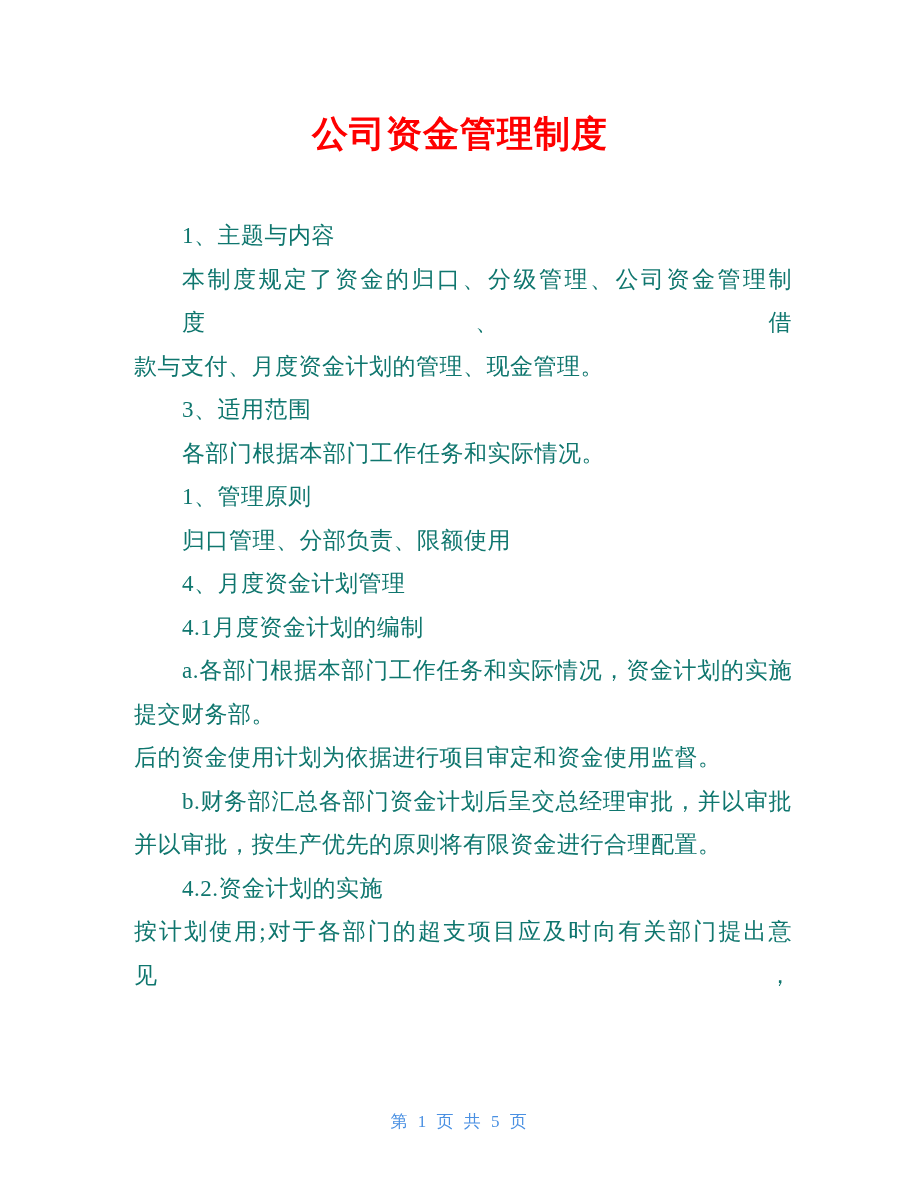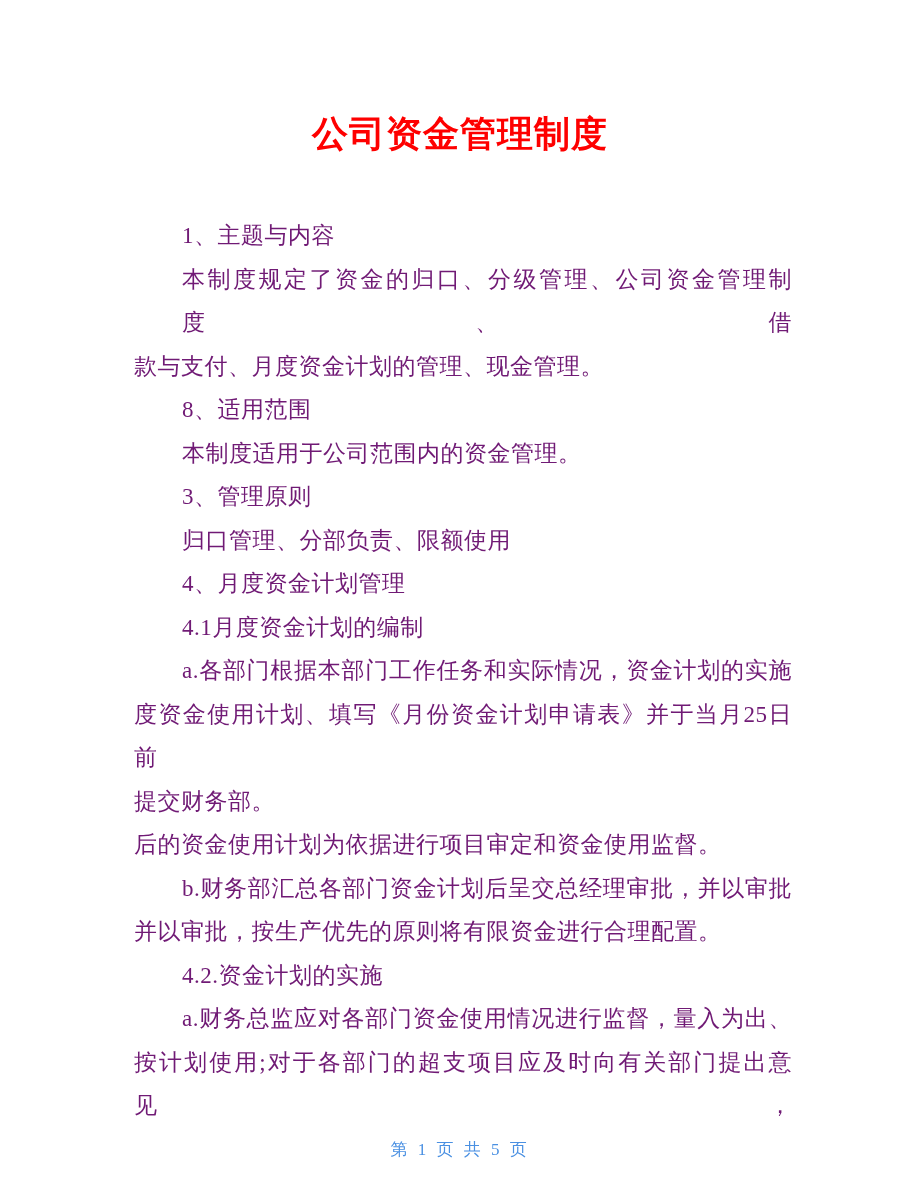--- a/index.html
+++ b/index.html
@@ -30,67 +30,64 @@
   }
   .content {
     position: absolute;
     left: 134px;
     top: 214px;
     width: 658px;
   }
   .line {
     font-size: 23px;
     line-height: 43.5px;
-    color: #701a75;
+    color: #0f766e;
     text-align: left;
     letter-spacing: 0.5px;
   }
   .line.indent {
     padding-left: 48px;
   }
   .line.stretch {
     text-align: justify;
     text-align-last: justify;
   }
   .page-footer {
     position: absolute;
     top: 1110px;
     left: 0;
     width: 920px;
     text-align: center;
     font-size: 17px;
     letter-spacing: 3px;
     color: #4a90e2;
-    margin-top: 28px;
   }
 </style>
 </head>
 <body>
 
 <div class="page">
 
   <div class="doc-title">公司资金管理制度</div>
 
   <div class="content">
     <div class="line indent">1、主题与内容</div>
     <div class="line indent stretch">本制度规定了资金的归口、分级管理、公司资金管理制度、借</div>
     <div class="line">款与支付、月度资金计划的管理、现金管理。</div>
-    <div class="line indent">8、适用范围</div>
-    <div class="line indent">本制度适用于公司范围内的资金管理。</div>
-    <div class="line indent">3、管理原则</div>
+    <div class="line indent">3、适用范围</div>
+    <div class="line indent">各部门根据本部门工作任务和实际情况。</div>
+    <div class="line indent">1、管理原则</div>
     <div class="line indent">归口管理、分部负责、限额使用</div>
     <div class="line indent">4、月度资金计划管理</div>
     <div class="line indent">4.1月度资金计划的编制</div>
     <div class="line indent stretch">a.各部门根据本部门工作任务和实际情况，资金计划的实施</div>
-    <div class="line stretch">度资金使用计划、填写《月份资金计划申请表》并于当月25日前</div>
     <div class="line">提交财务部。</div>
     <div class="line">后的资金使用计划为依据进行项目审定和资金使用监督。</div>
     <div class="line indent stretch">b.财务部汇总各部门资金计划后呈交总经理审批，并以审批</div>
     <div class="line">并以审批，按生产优先的原则将有限资金进行合理配置。</div>
     <div class="line indent">4.2.资金计划的实施</div>
-    <div class="line indent stretch">a.财务总监应对各部门资金使用情况进行监督，量入为出、</div>
     <div class="line stretch">按计划使用;对于各部门的超支项目应及时向有关部门提出意见，</div>
 
   </div>
 
   <div class="page-footer">第 1 页 共 5 页</div>
 
 </div>
 
 </body></html>

